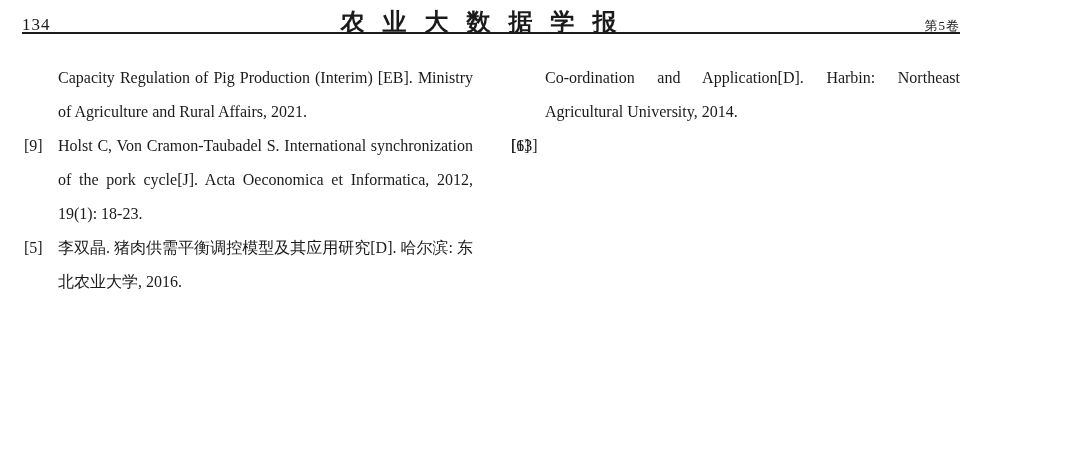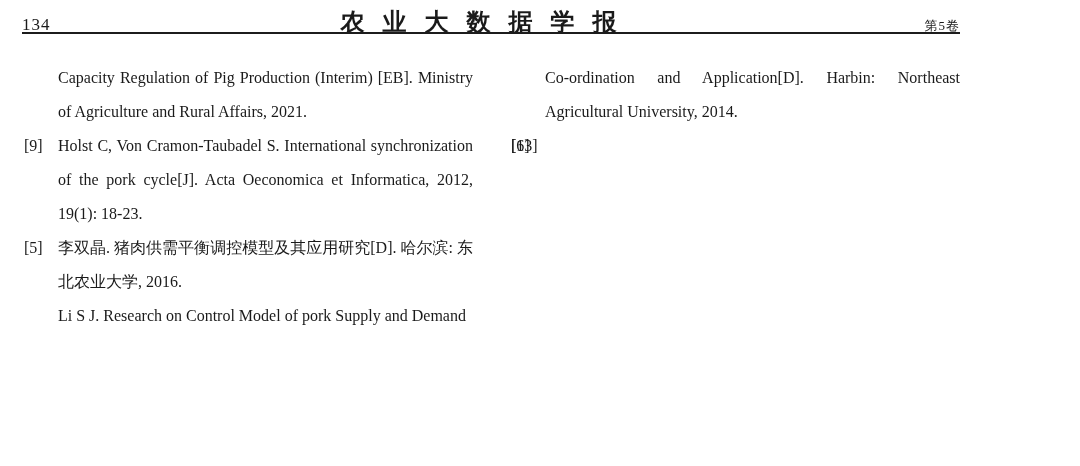--- a/index.html
+++ b/index.html
@@ -73,24 +73,20 @@
     <span class="ref-label">[9]</span>
     <span class="ref-text">Holst C, Von Cramon-Taubadel S. International synchronization of the pork cycle[J]. Acta Oeconomica et Informatica, 2012, 19(1): 18-23.</span>
   </div>
 
 
   <div class="ref-item">
     <span class="ref-label">[5]</span>
     <span class="ref-text">李双晶. 猪肉供需平衡调控模型及其应用研究[D]. 哈尔滨: 东北农业大学, 2016.</span>
   </div>
 
-  <div class="ref-item">
-    <span class="ref-label"></span>
-    <span class="ref-text">Li S J. Research on Control Model of pork Supply and Demand</span>
-  </div>
 </div>
     <div class="ref-column">
   <div class="ref-item">
     <span class="ref-label"></span>
     <span class="ref-text">Co-ordination and Application[D]. Harbin: Northeast Agricultural University, 2014.</span>
   </div>
 
   <div class="ref-item">
     <span class="ref-label">[13]</span>
   </div>

